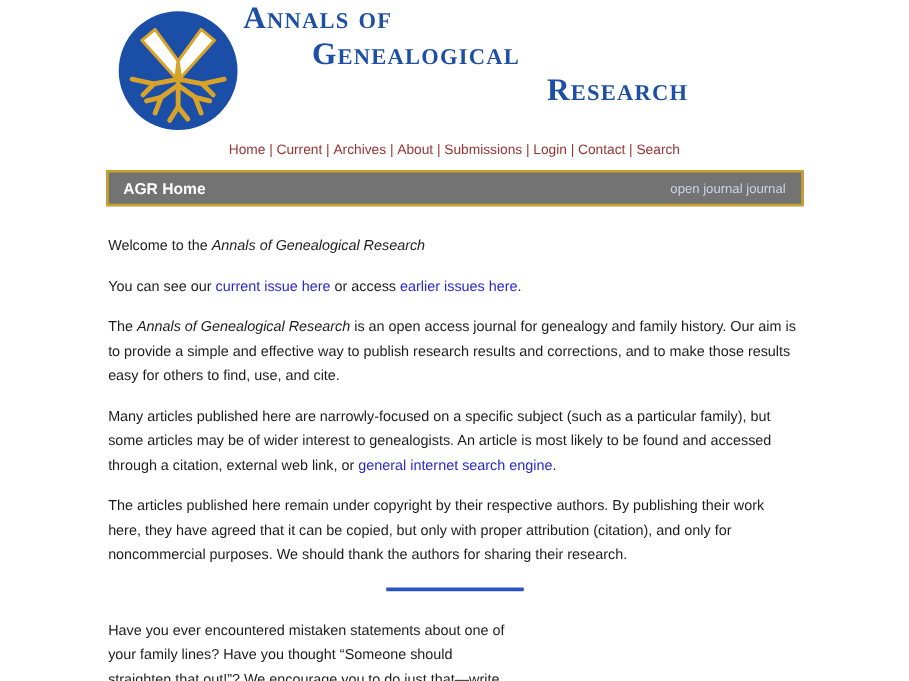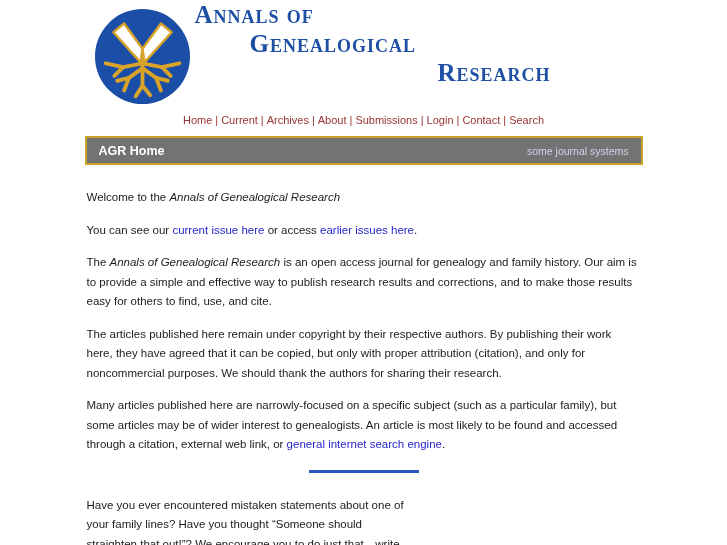--- a/index.html
+++ b/index.html
@@ -138,33 +138,33 @@
       <div class="l3">Research</div>
     </div>
   </div>
 
   <div class="nav">
     <a>Home</a><span class="sep">|</span><a>Current</a><span class="sep">|</span><a>Archives</a><span class="sep">|</span><a>About</a><span class="sep">|</span><a>Submissions</a><span class="sep">|</span><a>Login</a><span class="sep">|</span><a>Contact</a><span class="sep">|</span><a>Search</a>
   </div>
 
   <div class="banner">
     <span class="banner-left">AGR Home</span>
-    <span class="banner-right">some journal systems</span>
+    <span class="banner-right">open journal journal</span>
   </div>
 
   <div class="content">
 
     <p class="welcome"><span>Welcome to the </span><i>Annals of Genealogical Research</i></p>
 
     <p><span>You can see our </span><a class="body-link">current issue here</a><span> or access </span><a class="body-link">earlier issues here</a><span>.</span></p>
 
     <p><span>The </span><i>Annals of Genealogical Research</i><span> is an open access journal for genealogy and family history. Our aim is to provide a simple and effective way to publish research results and corrections, and to make those results easy for others to find, use, and cite.</span></p>
 
+    <p><span>Many articles published here are narrowly-focused on a specific subject (such as a particular family), but some articles may be of wider interest to genealogists. An article is most likely to be found and accessed through a citation, external web link, or </span><a class="body-link">general internet search engine</a><span>.</span></p>
+
     <p>The articles published here remain under copyright by their respective authors. By publishing their work here, they have agreed that it can be copied, but only with proper attribution (citation), and only for noncommercial purposes. We should thank the authors for sharing their research.</p>
-
-    <p><span>Many articles published here are narrowly-focused on a specific subject (such as a particular family), but some articles may be of wider interest to genealogists. An article is most likely to be found and accessed through a citation, external web link, or </span><a class="body-link">general internet search engine</a><span>.</span></p>
 
     <div class="divider"></div>
 
     <p class="encourage"><span>Have you ever encountered mistaken statements about one of your family lines?  Have you thought “Someone should straighten that out!”?  We encourage you to do just that—write down your sources and reasoning on the point and publish it, </span></p>
 
   </div>
 </div>
 
 </body></html>

